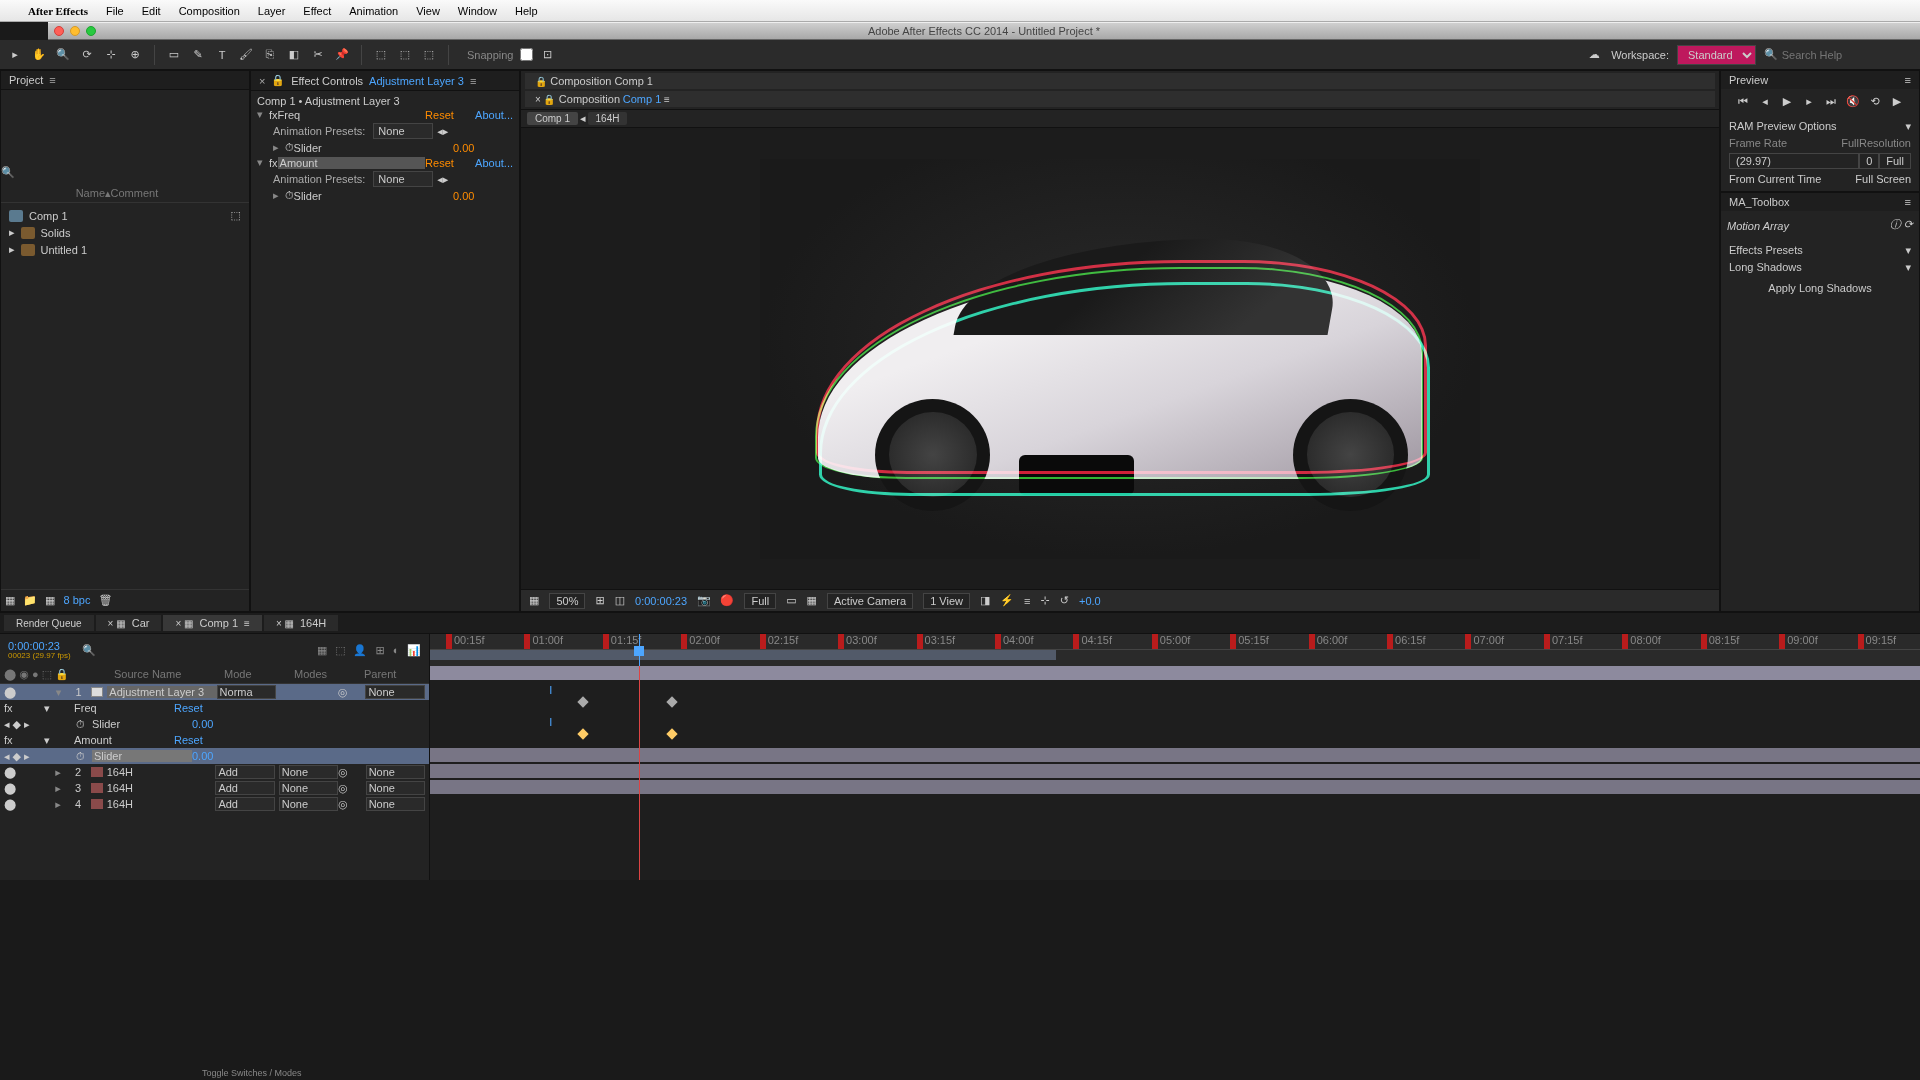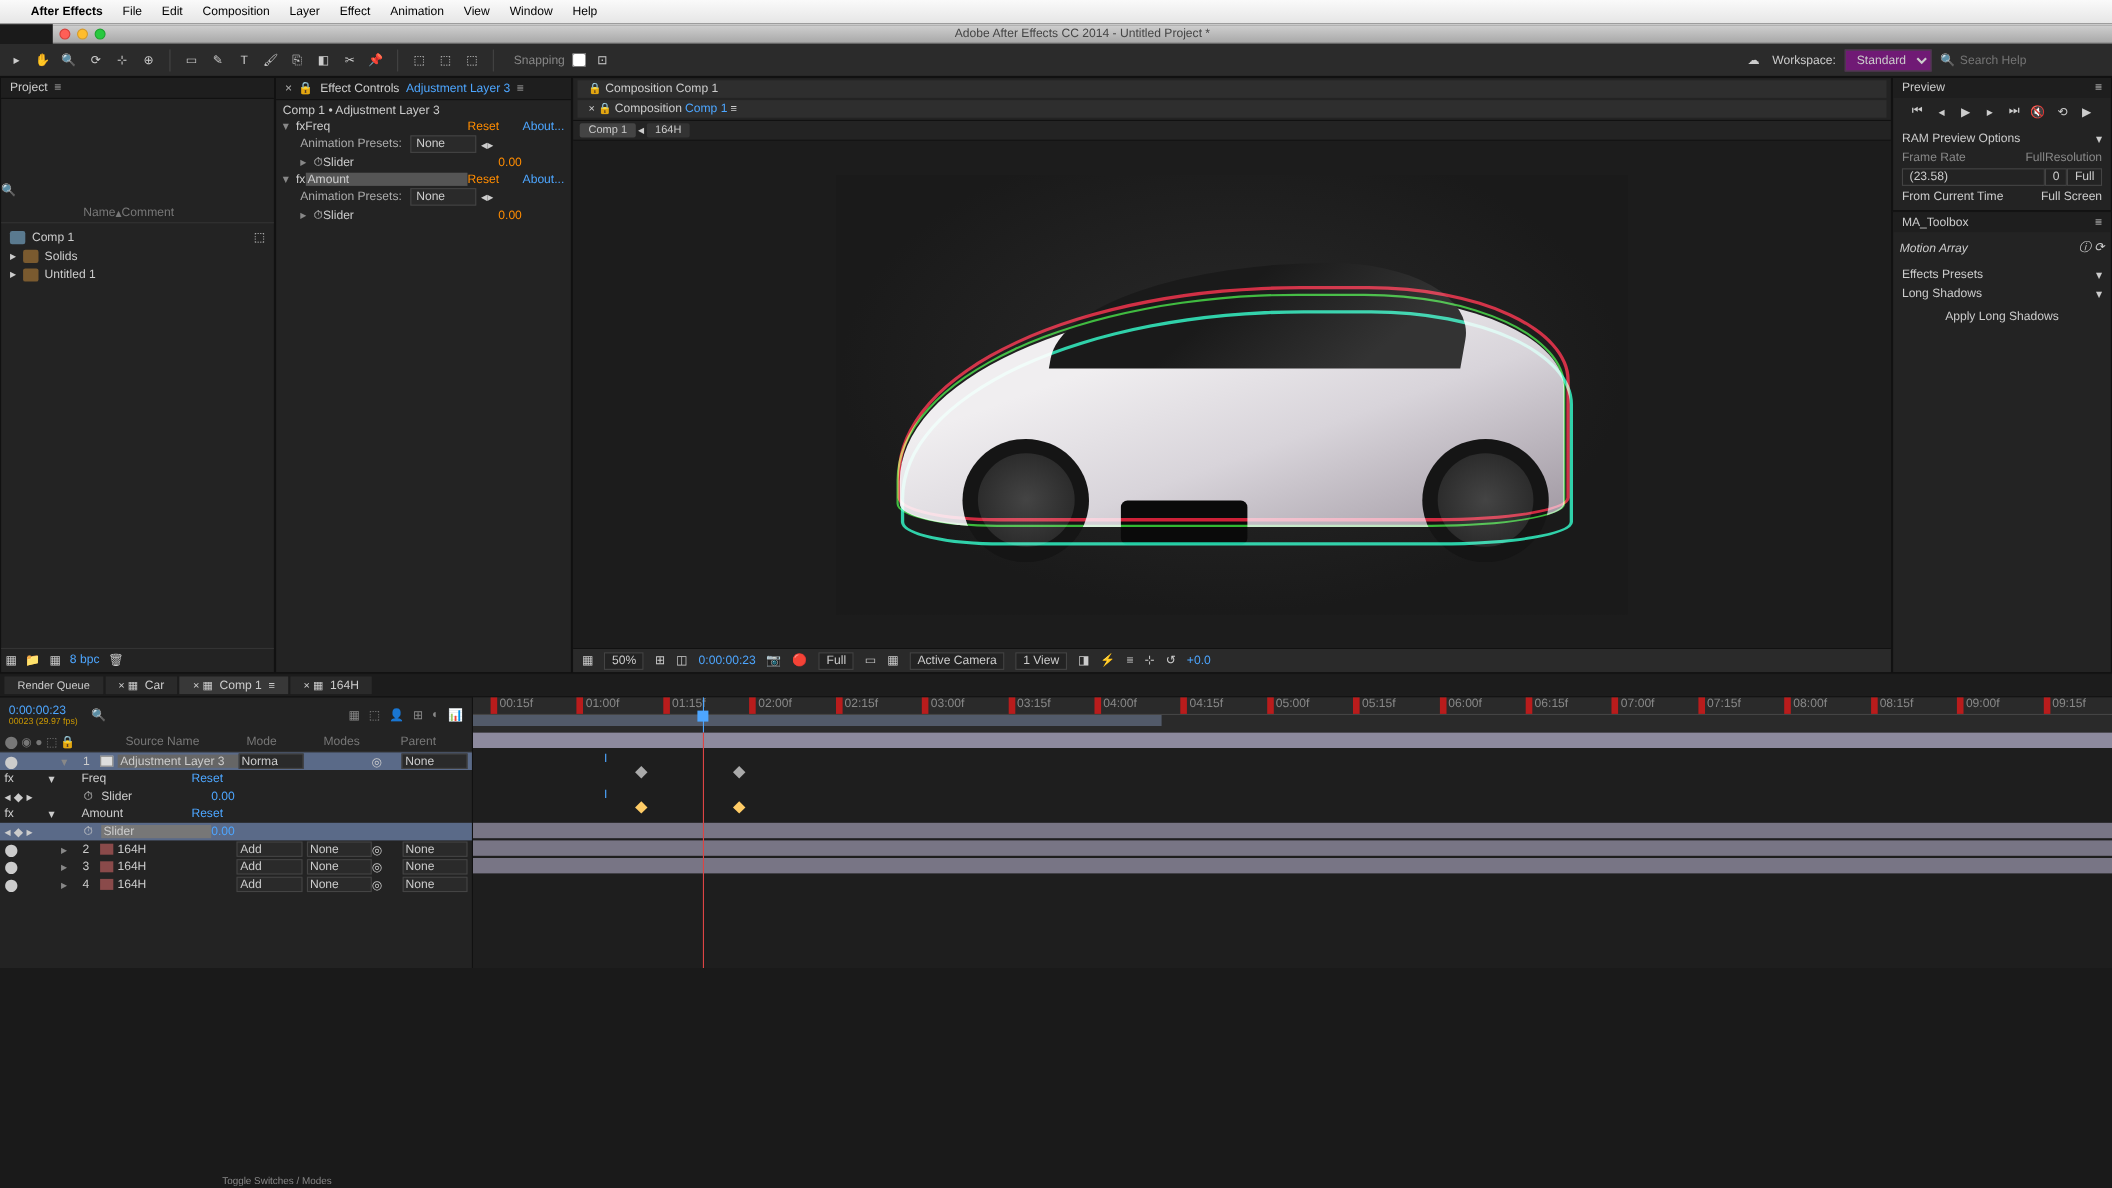--- a/index.html
+++ b/index.html
@@ -1,39 +1,39 @@
 <!DOCTYPE html>
 <html><head>
 <meta charset="utf-8">
 <style>
 * { margin: 0; padding: 0; box-sizing: border-box; font-family: -apple-system, "Lucida Grande", Arial, sans-serif; font-size: 11px; user-select: none; }
 body { width: 1920px; height: 1080px; background: #1a1a1a; color: #ccc; overflow: hidden; }
 
 
 .mac-menubar { height: 22px; background: linear-gradient(#fafafa, #e6e6e6); display: flex; align-items: center; padding: 0 10px; gap: 18px; color: #000; border-bottom: 1px solid #aaa; }
 .mac-menubar .apple { font-size: 14px; }
-.mac-menubar .app { font-weight: bold; }
+.mac-menubar .app { font-weight: bold; font-family: Liberation Serif, serif; }
 .mac-menubar span { cursor: default; }
 
 
 .win-titlebar { height: 18px; background: linear-gradient(#cfcfcf, #a8a8a8); display: flex; align-items: center; padding: 0 6px; font-size: 10px; color: #444; border-top: 1px solid #eee; border-bottom: 1px solid #666; margin-left: 48px; }
 .traffic { display: flex; gap: 6px; width: 80px; }
 .traffic span { width: 10px; height: 10px; border-radius: 50%; display: block; }
 .tr-close { background: #ff5f57; border: 1px solid #d43f3a; }
 .tr-min { background: #ffbd2e; border: 1px solid #d49a2a; }
 .tr-max { background: #28c940; border: 1px solid #1da52f; }
 .win-title { flex: 1; text-align: center; }
 
 
 .toolbar { height: 30px; background: #2b2b2b; border-bottom: 1px solid #111; display: flex; align-items: center; padding: 0 6px; gap: 6px; }
 .toolbar .tool { width: 18px; height: 18px; display: flex; align-items: center; justify-content: center; color: #ccc; }
 .toolbar .sep { width: 1px; height: 20px; background: #444; margin: 0 4px; }
 .snap-label { color: #888; margin-left: 8px; }
 .workspace { margin-left: auto; display: flex; align-items: center; gap: 8px; }
-.workspace select { background: #701a75; color: #ccc; border: 1px solid #444; padding: 2px 6px; }
+.workspace select { background: #be185d; color: #ccc; border: 1px solid #444; padding: 2px 6px; }
 .search-help { display:flex; align-items:center; gap:4px; color:#888; width:150px;}
 
 
 .workspace-area { display: grid; grid-template-columns: 250px 270px 1fr 200px; grid-template-rows: 1fr; height: 542px; }
 
 
 .panel { background: #232323; border: 1px solid #111; display: flex; flex-direction: column; }
 .panel-tab { background: #1e1e1e; padding: 3px 8px; font-size: 10px; color: #aaa; border-bottom: 1px solid #111; display:flex; align-items:center; gap:6px;}
 .panel-tab .active { color: #ccc; }
 .blue { color: #4da6ff; }
@@ -360,21 +360,21 @@
         <div class="rp-row">
             <span>RAM Preview Options</span>
             <span>▾</span>
           </div>
         <div class="rp-row" style="font-size:9px;color:#888">
             <span>Frame Rate</span>
             <span>Full</span>
             <span>Resolution</span>
           </div>
         <div class="rp-row">
-            <span class="vf-dd">(23.58)</span>
+            <span class="vf-dd">(29.97)</span>
             <span class="vf-dd">0</span>
             <span class="vf-dd">Full</span>
           </div>
         <div class="rp-row">
             <span>From Current Time</span>
             <span>Full Screen</span>
           </div>
       </div>
     </div>
     <div class="right-panel" style="flex:1">

